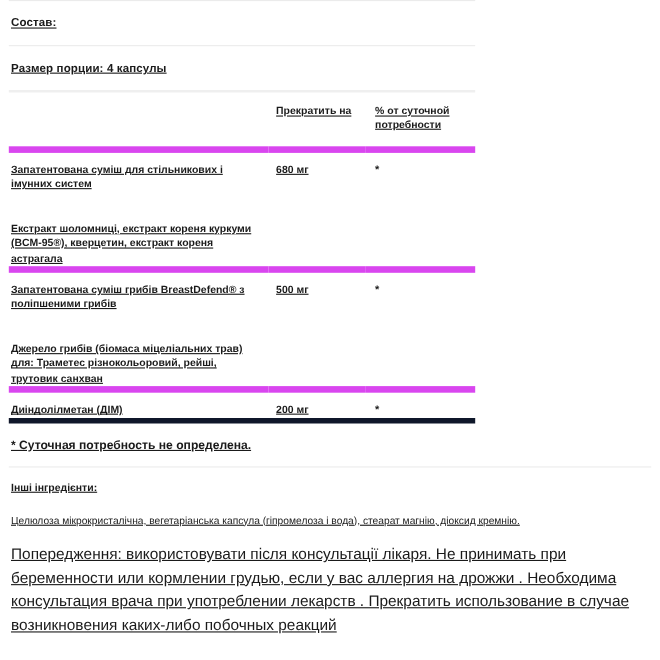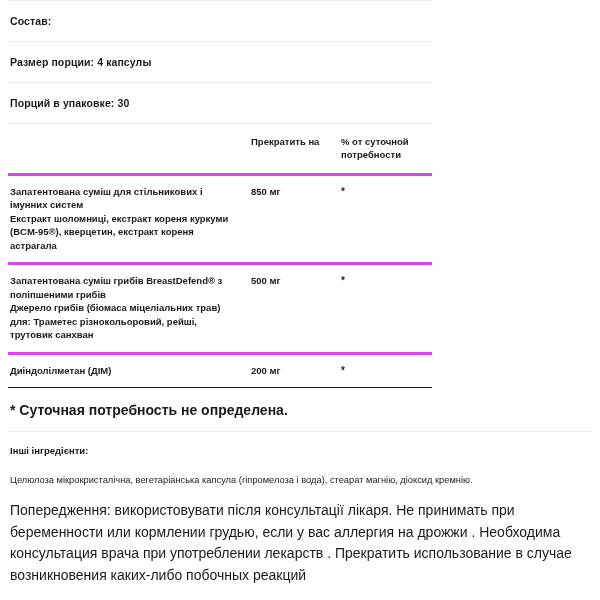--- a/index.html
+++ b/index.html
@@ -15,20 +15,21 @@
     font-family: "Liberation Sans", "DejaVu Sans", sans-serif;
     color: #1a1a1a;
     -webkit-font-smoothing: antialiased;
   }
   .page {
     position: relative;
     width: 488px;
     height: 600px;
     box-sizing: border-box;
     padding: 0 8px;
+    text-decoration: underline;
   }
 
   
   .rule {
     height: 1px;
     background: #ebebeb;
     width: 424px;
     margin: 0;
   }
   .rule-wide {
@@ -70,41 +71,41 @@
     font-size: 9.5px;
     font-weight: bold;
     line-height: 1.28;
     color: #1a1a1a;
   }
   .hdr-row th.h-name { padding-left: 2px; }
   .hdr-row th.h-amt  { padding-left: 7px; }
   .hdr-row th.h-dv   { padding-left: 9px; }
 
   .body-row > td {
-    border-top: 3px solid #d946ef;
+    border-top: 6px solid #d946ef;
     padding-top: 9px;
-    padding-bottom: 10px;
+    padding-bottom: 0;
     font-size: 9.5px;
     line-height: 1.42;
   }
   .body-row td.t-name   { padding-left: 2px; padding-right: 6px; font-weight: bold; }
   .body-row td.t-amt    { padding-left: 7px; font-weight: bold; white-space: nowrap; }
   .body-row td.t-dv     { padding-left: 9px; font-weight: bold; }
 
   .grp-title { display: block; font-weight: bold; }
-  .grp-detail { display: block; font-weight: bold; }
+  .grp-detail { display: block; font-weight: bold; margin-top: 27px; }
 
   .star { font-size: 10px; line-height: 1; display: inline-block; }
 
   
   .footnote {
     width: 424px;
-    border-top: 1px solid #0f172a;
+    border-top: 5px solid #0f172a;
     padding: 13px 2px 12px 2px;
-    font-size: 14px;
+    font-size: 11px;
     font-weight: bold;
     line-height: 1.3;
     box-sizing: border-box;
   }
 
   
   .section {
     padding: 13px 2px 0 2px;
   }
   .section-title {
@@ -136,21 +137,20 @@
 
 <div class="page">
 
   <div class="rule"></div>
   <div class="headblock first" style="padding-top:14px;">Состав:</div>
 
   <div class="rule"></div>
   <div class="headblock">Размер порции: 4 капсулы</div>
 
   <div class="rule"></div>
-  <div class="headblock">Порций в упаковке: 30</div>
 
   <div class="rule"></div>
   <table class="sf-table">
     <colgroup>
       <col class="c-name">
         <col class="c-amt">
         <col class="c-dv">
     </colgroup>
     <thead>
       <tr class="hdr-row">
@@ -158,21 +158,21 @@
         <th class="h-amt">Прекратить на</th>
         <th class="h-dv">% от суточной потребности</th>
       </tr>
     </thead>
     <tbody>
       <tr class="body-row">
         <td class="t-name">
           <span class="grp-title">Запатентована суміш для стільникових і імунних систем</span>
           <span class="grp-detail">Екстракт шоломниці, екстракт кореня куркуми (BCM-95®), кверцетин, екстракт кореня астрагала</span>
         </td>
-        <td class="t-amt">850 мг</td>
+        <td class="t-amt">680 мг</td>
         <td class="t-dv"><span class="star">*</span></td>
       </tr>
       <tr class="body-row">
         <td class="t-name">
           <span class="grp-title">Запатентована суміш грибів BreastDefend® з поліпшеними грибів</span>
           <span class="grp-detail">Джерело грибів (біомаса міцеліальних трав) для: Траметес різнокольоровий, рейші, трутовик санхван</span>
         </td>
         <td class="t-amt">500 мг</td>
         <td class="t-dv"><span class="star">*</span></td>
       </tr>

